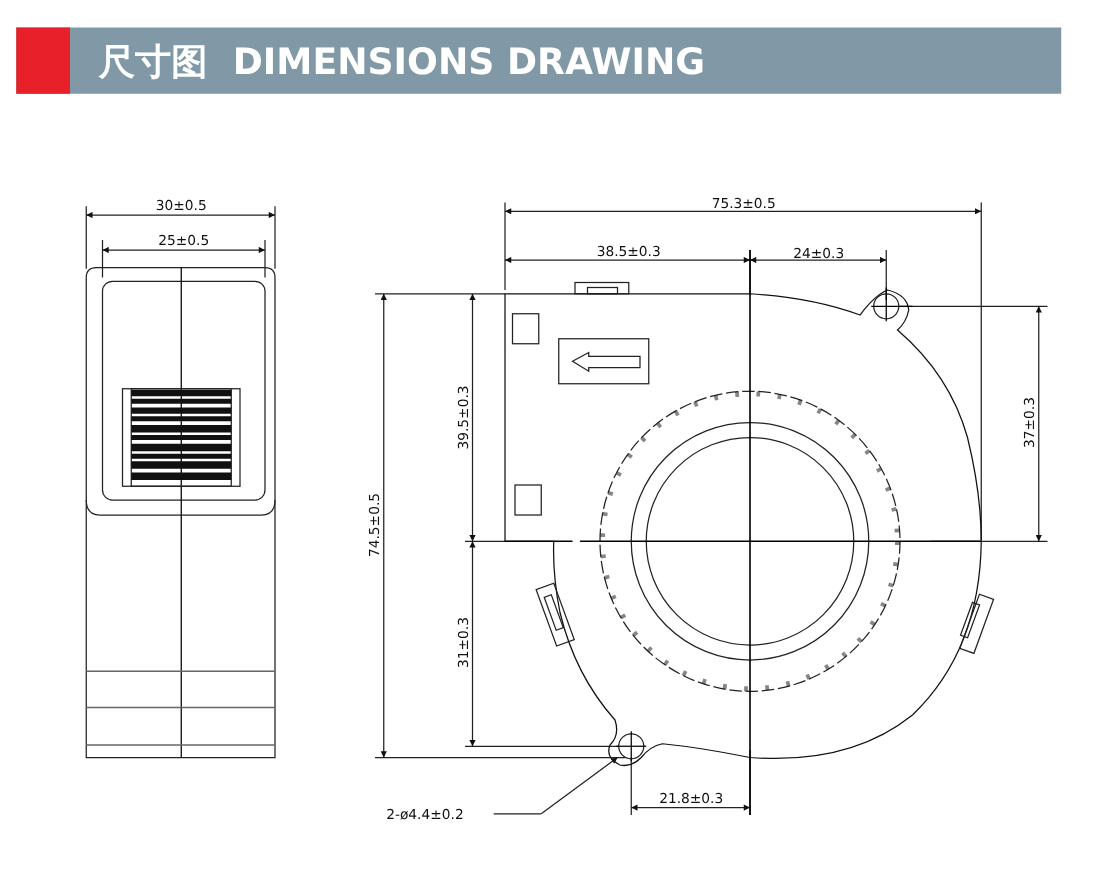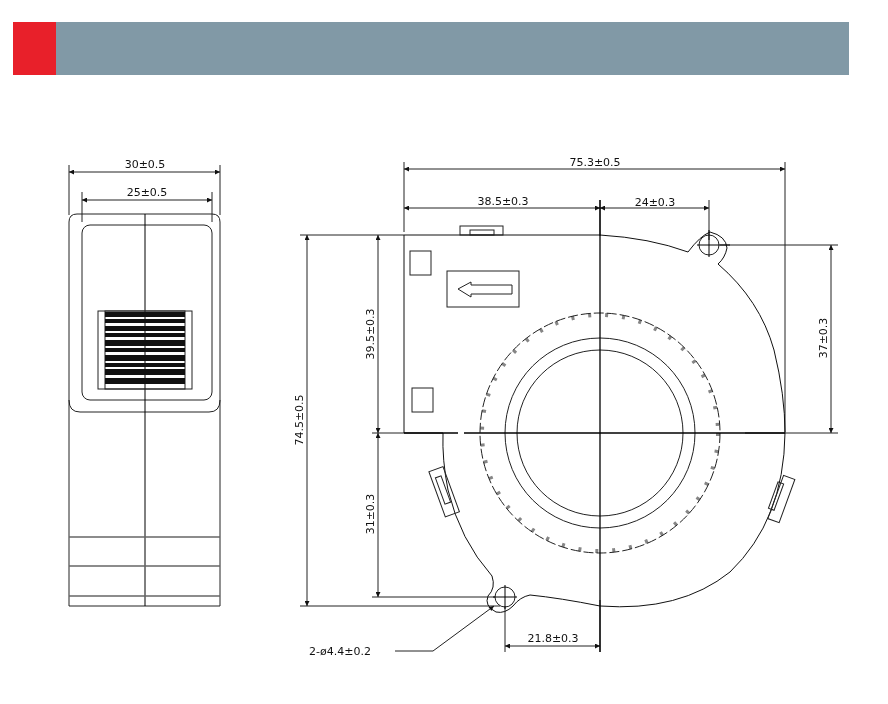--- a/index.html
+++ b/index.html
@@ -8,20 +8,24 @@
     .banner-accent { position: absolute; left: 0; top: 0; width: 43px; height: 53px; background: #e8202a; }
     .banner-title { position: absolute; left: 66px; top: 8px; font-family: "DejaVu Sans", sans-serif; font-weight: bold; font-size: 29px; color: #ffffff; letter-spacing: 0px; line-height: 38px; white-space: nowrap; }
     .drawing { position: absolute; left: 0; top: 0; }
     svg text { font-family: "DejaVu Sans", sans-serif; font-size: 11px; fill: #111; }
   </style>
 </head>
 <body>
 
 <div class="banner">
   <div class="banner-accent"></div>
+  <div class="banner-title">
+    <span>尺寸图</span>&nbsp;
+    <span>DIMENSIONS DRAWING</span>
+  </div>
 </div>
 
 <svg class="drawing" width="888" height="704" viewBox="0 0 888 704">
   <defs>
     <marker id="arr" viewBox="0 0 10 10" refX="10" refY="5" markerWidth="10" markerHeight="5" orient="auto-start-reverse" markerUnits="userSpaceOnUse">
       <path d="M0,0 L10,5 L0,10 z" fill="#111"></path>
     </marker>
   </defs>
 
   <g stroke="#222" fill="none" stroke-width="1">

